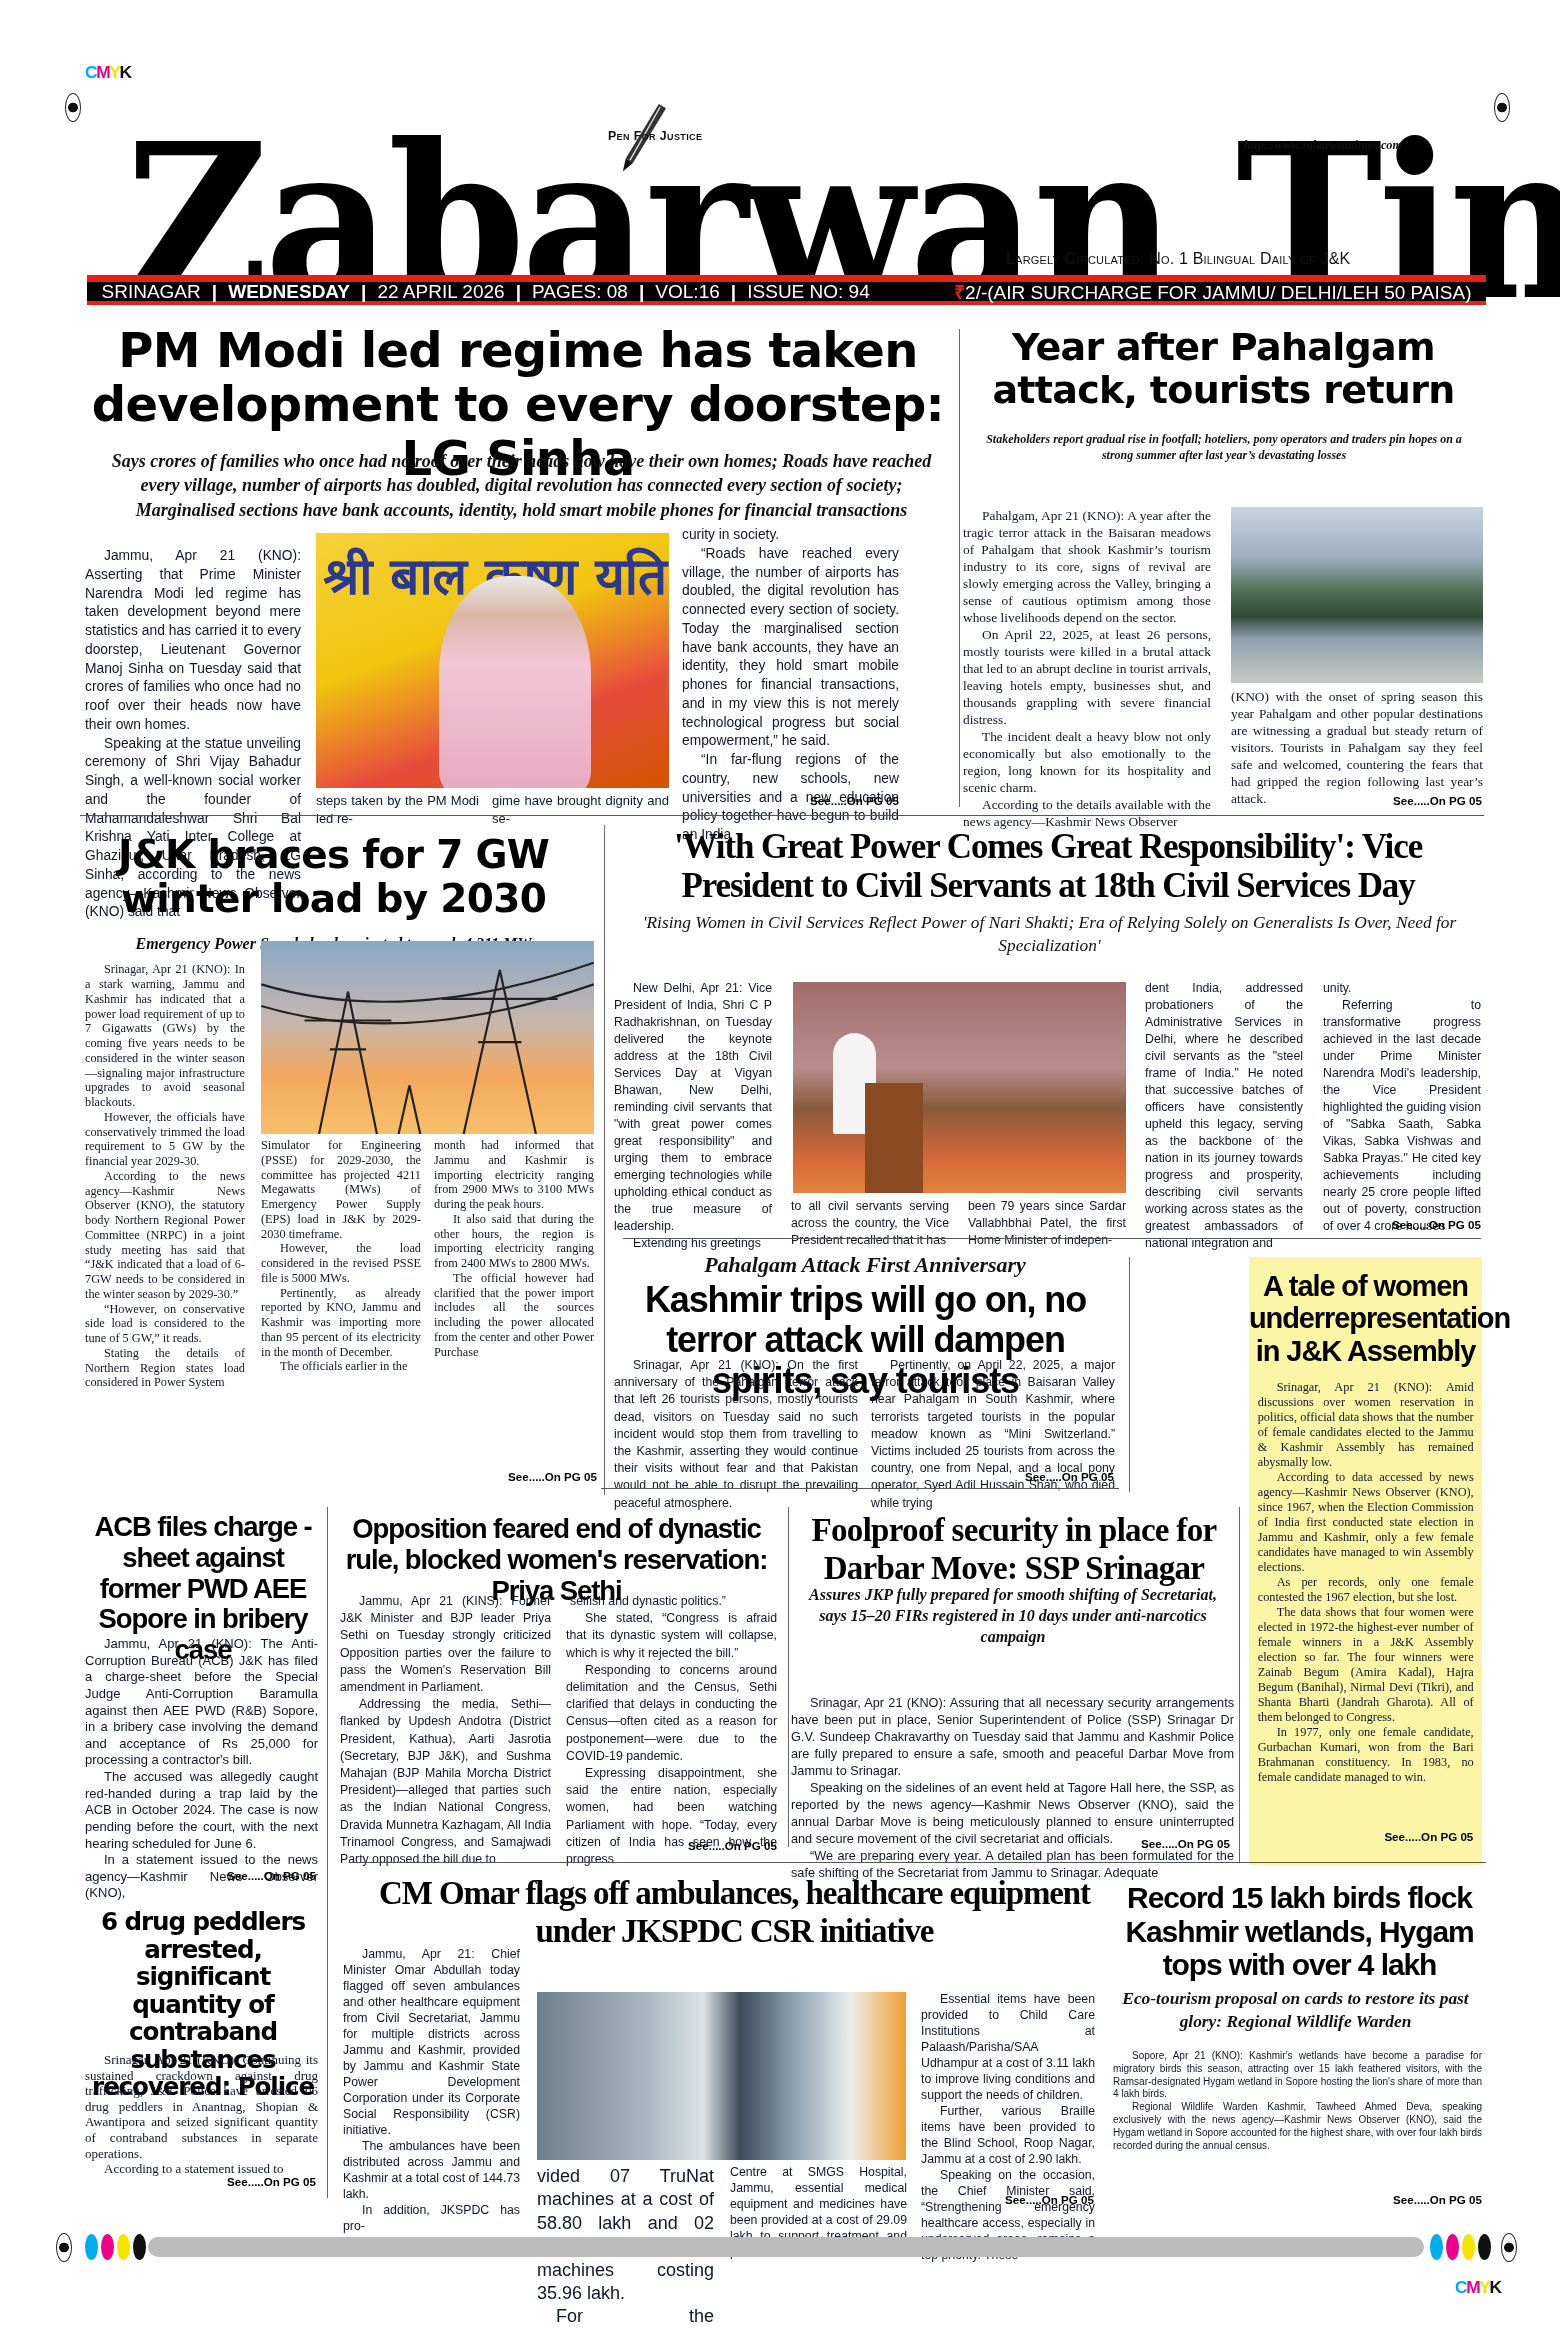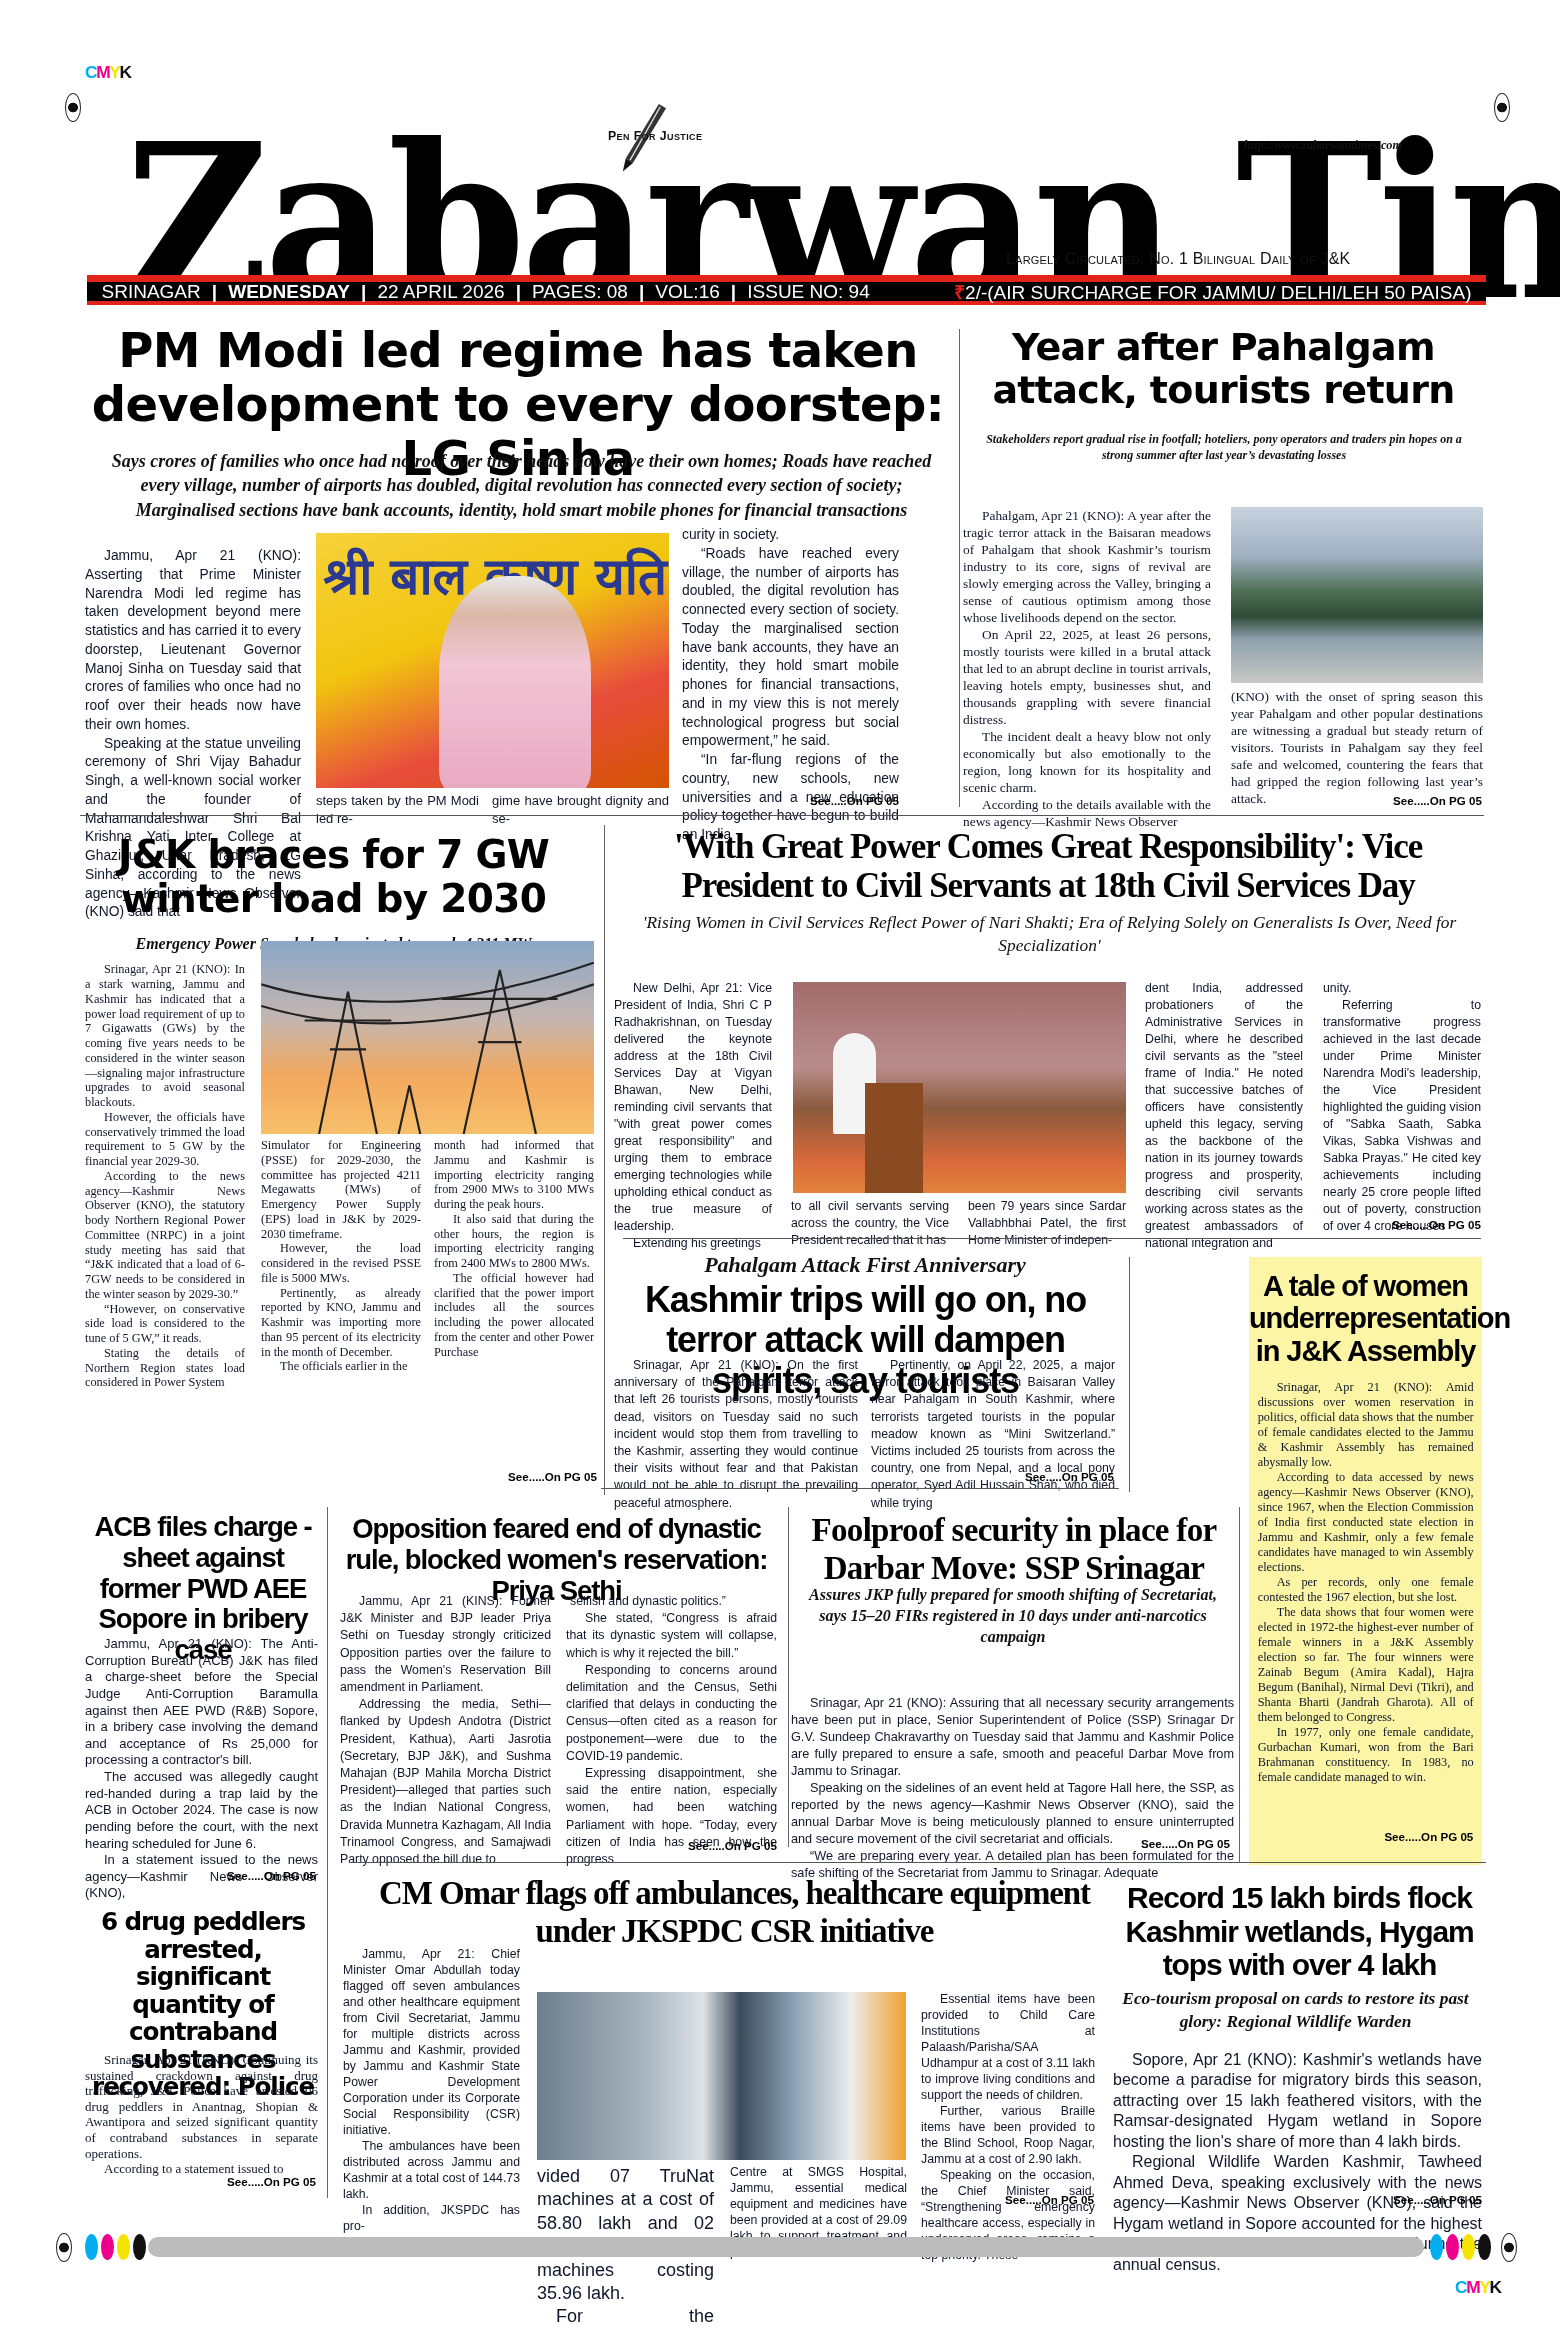--- a/index.html
+++ b/index.html
@@ -298,21 +298,21 @@
     <p>Essential items have been provided to Child Care Institutions at Palaash/Parisha/SAA Udhampur at a cost of  3.11 lakh to improve living conditions and support the needs of children.</p>
     <p>Further, various Braille items have been provided to the Blind School, Roop Nagar, Jammu at a cost of  2.90 lakh.</p>
     <p>Speaking on the occasion, the Chief Minister said, “Strengthening emergency healthcare access, especially in underserved areas, remains a top priority. These</p>
   </div>
   <div class="abs see" style="left:993px;top:2193px;width:101px;">See.....On PG 05</div>
 </article>
 
 <article>
   <div class="abs hl-cond" style="left:1115px;top:1881px;width:369px;font-size:30px;">Record 15 lakh birds flock Kashmir wetlands, Hygam tops with over 4 lakh</div>
   <div class="abs deck-light" style="left:1111px;top:1987px;width:369px;font-size:17.4px;font-weight:bold;">Eco-tourism proposal on cards to restore its past glory: Regional Wildlife Warden</div>
-  <div class="abs body narrow" style="left:1113px;top:2050px;width:369px;font-size:16px;line-height:1.28;">
+  <div class="abs body narrow" style="left:1113px;top:2050px;width:369px;font-size:10px;line-height:1.28;">
     <p>Sopore, Apr 21 (KNO): Kashmir's wetlands have become a paradise for migratory birds this season, attracting over 15 lakh feathered visitors, with the Ramsar-designated Hygam wetland in Sopore hosting the lion's share of more than 4 lakh birds.</p>
     <p>Regional Wildlife Warden Kashmir, Tawheed Ahmed Deva, speaking exclusively with the news agency—Kashmir News Observer (KNO), said the Hygam wetland in Sopore accounted for the highest share, with over four lakh birds recorded during the annual census.</p>
   </div>
   <div class="abs see" style="left:1375px;top:2193px;width:107px;">See.....On PG 05</div>
 </article>
 
 <div class="abs reg" style="left:56px;top:2233px;"></div>
 <div class="abs" style="left:85px;top:2234px;display:flex;gap:2.9px;">
   <span style="width:13px;height:26px;border-radius:50%;background:#00aeef;display:block;"></span>
   <span style="width:13px;height:26px;border-radius:50%;background:#ec008c;display:block;"></span>

